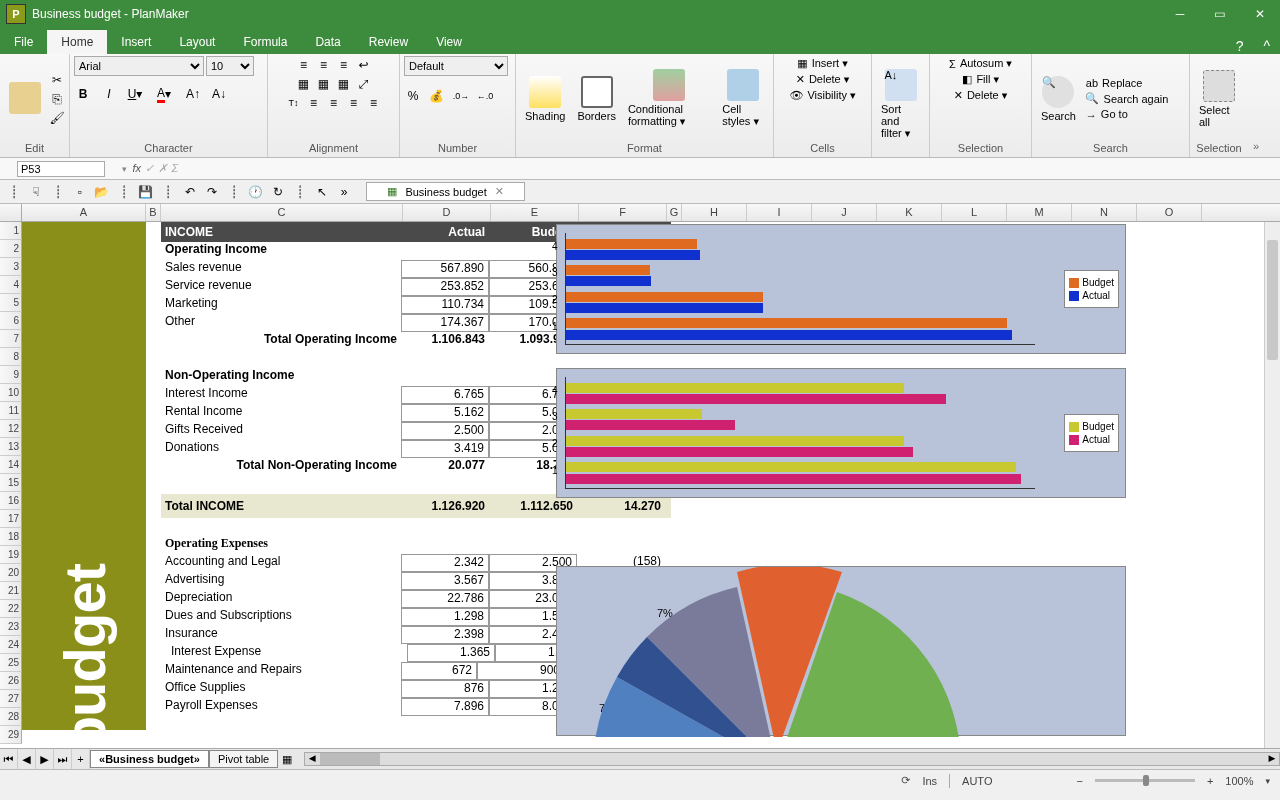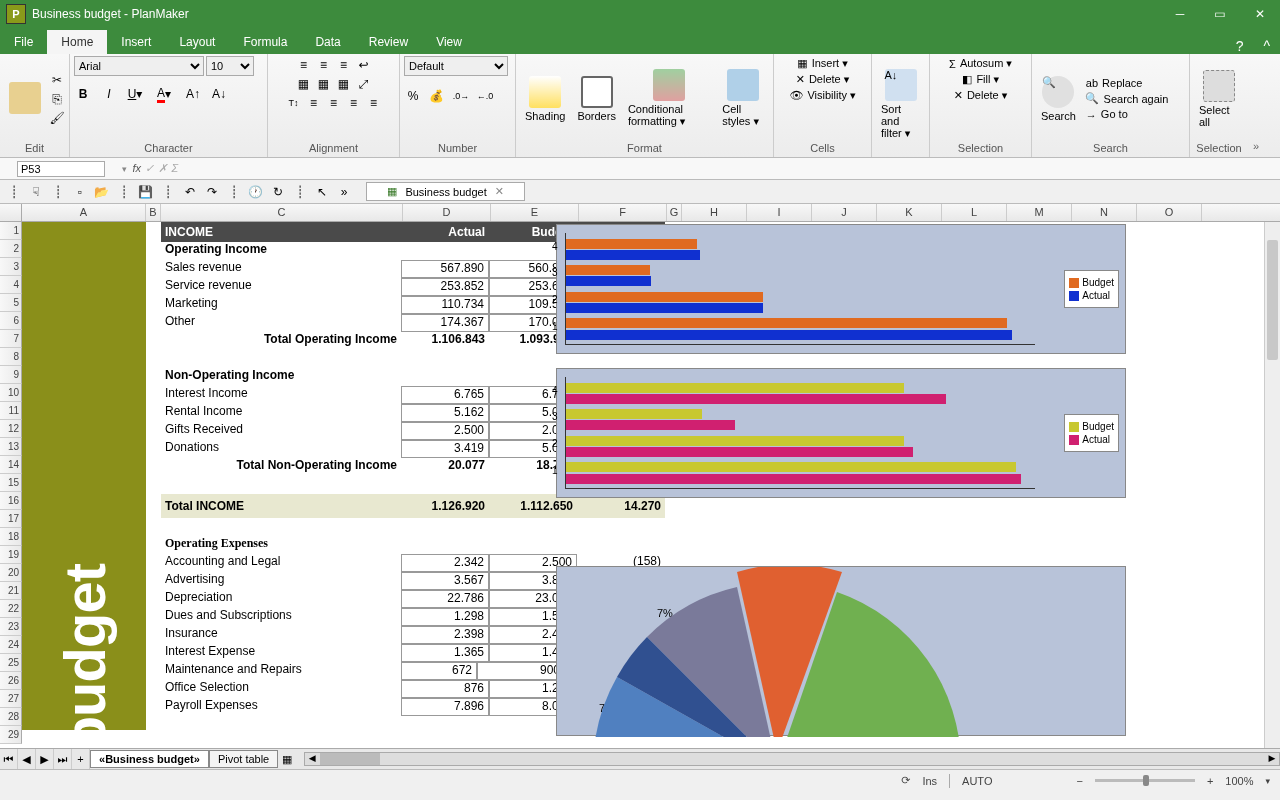--- a/index.html
+++ b/index.html
@@ -473,33 +473,33 @@
           <div class="sh-cell " style="width: 88px; border: 1px solid rgb(153, 153, 153);">1.500</div>
           <div class="sh-cell " style="width: 88px;">(202)</div>
         </div>
         <div class="sh-row ">
           <div class="sh-cell l" style="width: 240px;">Insurance</div>
           <div class="sh-cell " style="width: 88px; border: 1px solid rgb(153, 153, 153);">2.398</div>
           <div class="sh-cell " style="width: 88px; border: 1px solid rgb(153, 153, 153);">2.400</div>
           <div class="sh-cell " style="width: 88px;">(2)</div>
         </div>
         <div class="sh-row ">
-          <div class="sh-cell l" style="width: 240px;">Interest Expense</div>
+          <div class="sh-cell l" style="width: 240px; margin-left: 6px;">Interest Expense</div>
           <div class="sh-cell " style="width: 88px; border: 1px solid rgb(153, 153, 153);">1.365</div>
           <div class="sh-cell " style="width: 88px; border: 1px solid rgb(153, 153, 153);">1.400</div>
           <div class="sh-cell " style="width: 88px;">(35)</div>
         </div>
         <div class="sh-row ">
           <div class="sh-cell l" style="width: 240px;">Maintenance and Repairs</div>
           <div class="sh-cell " style="width: 76px; border: 1px solid rgb(153, 153, 153);">672</div>
           <div class="sh-cell " style="width: 88px; border: 1px solid rgb(153, 153, 153);">900</div>
           <div class="sh-cell " style="width: 88px;">(228)</div>
         </div>
         <div class="sh-row ">
-          <div class="sh-cell l" style="width: 240px;">Office Selection</div>
+          <div class="sh-cell l" style="width: 240px;">Office Supplies</div>
           <div class="sh-cell " style="width: 88px; border: 1px solid rgb(153, 153, 153);">876</div>
           <div class="sh-cell " style="width: 88px; border: 1px solid rgb(153, 153, 153);">1.200</div>
           <div class="sh-cell " style="width: 88px;">(324)</div>
         </div>
         <div class="sh-row ">
           <div class="sh-cell l" style="width: 240px;">Payroll Expenses</div>
           <div class="sh-cell " style="width: 88px; border: 1px solid rgb(153, 153, 153);">7.896</div>
           <div class="sh-cell " style="width: 88px; border: 1px solid rgb(153, 153, 153);">8.000</div>
           <div class="sh-cell " style="width: 88px;">(104)</div>
         </div>

